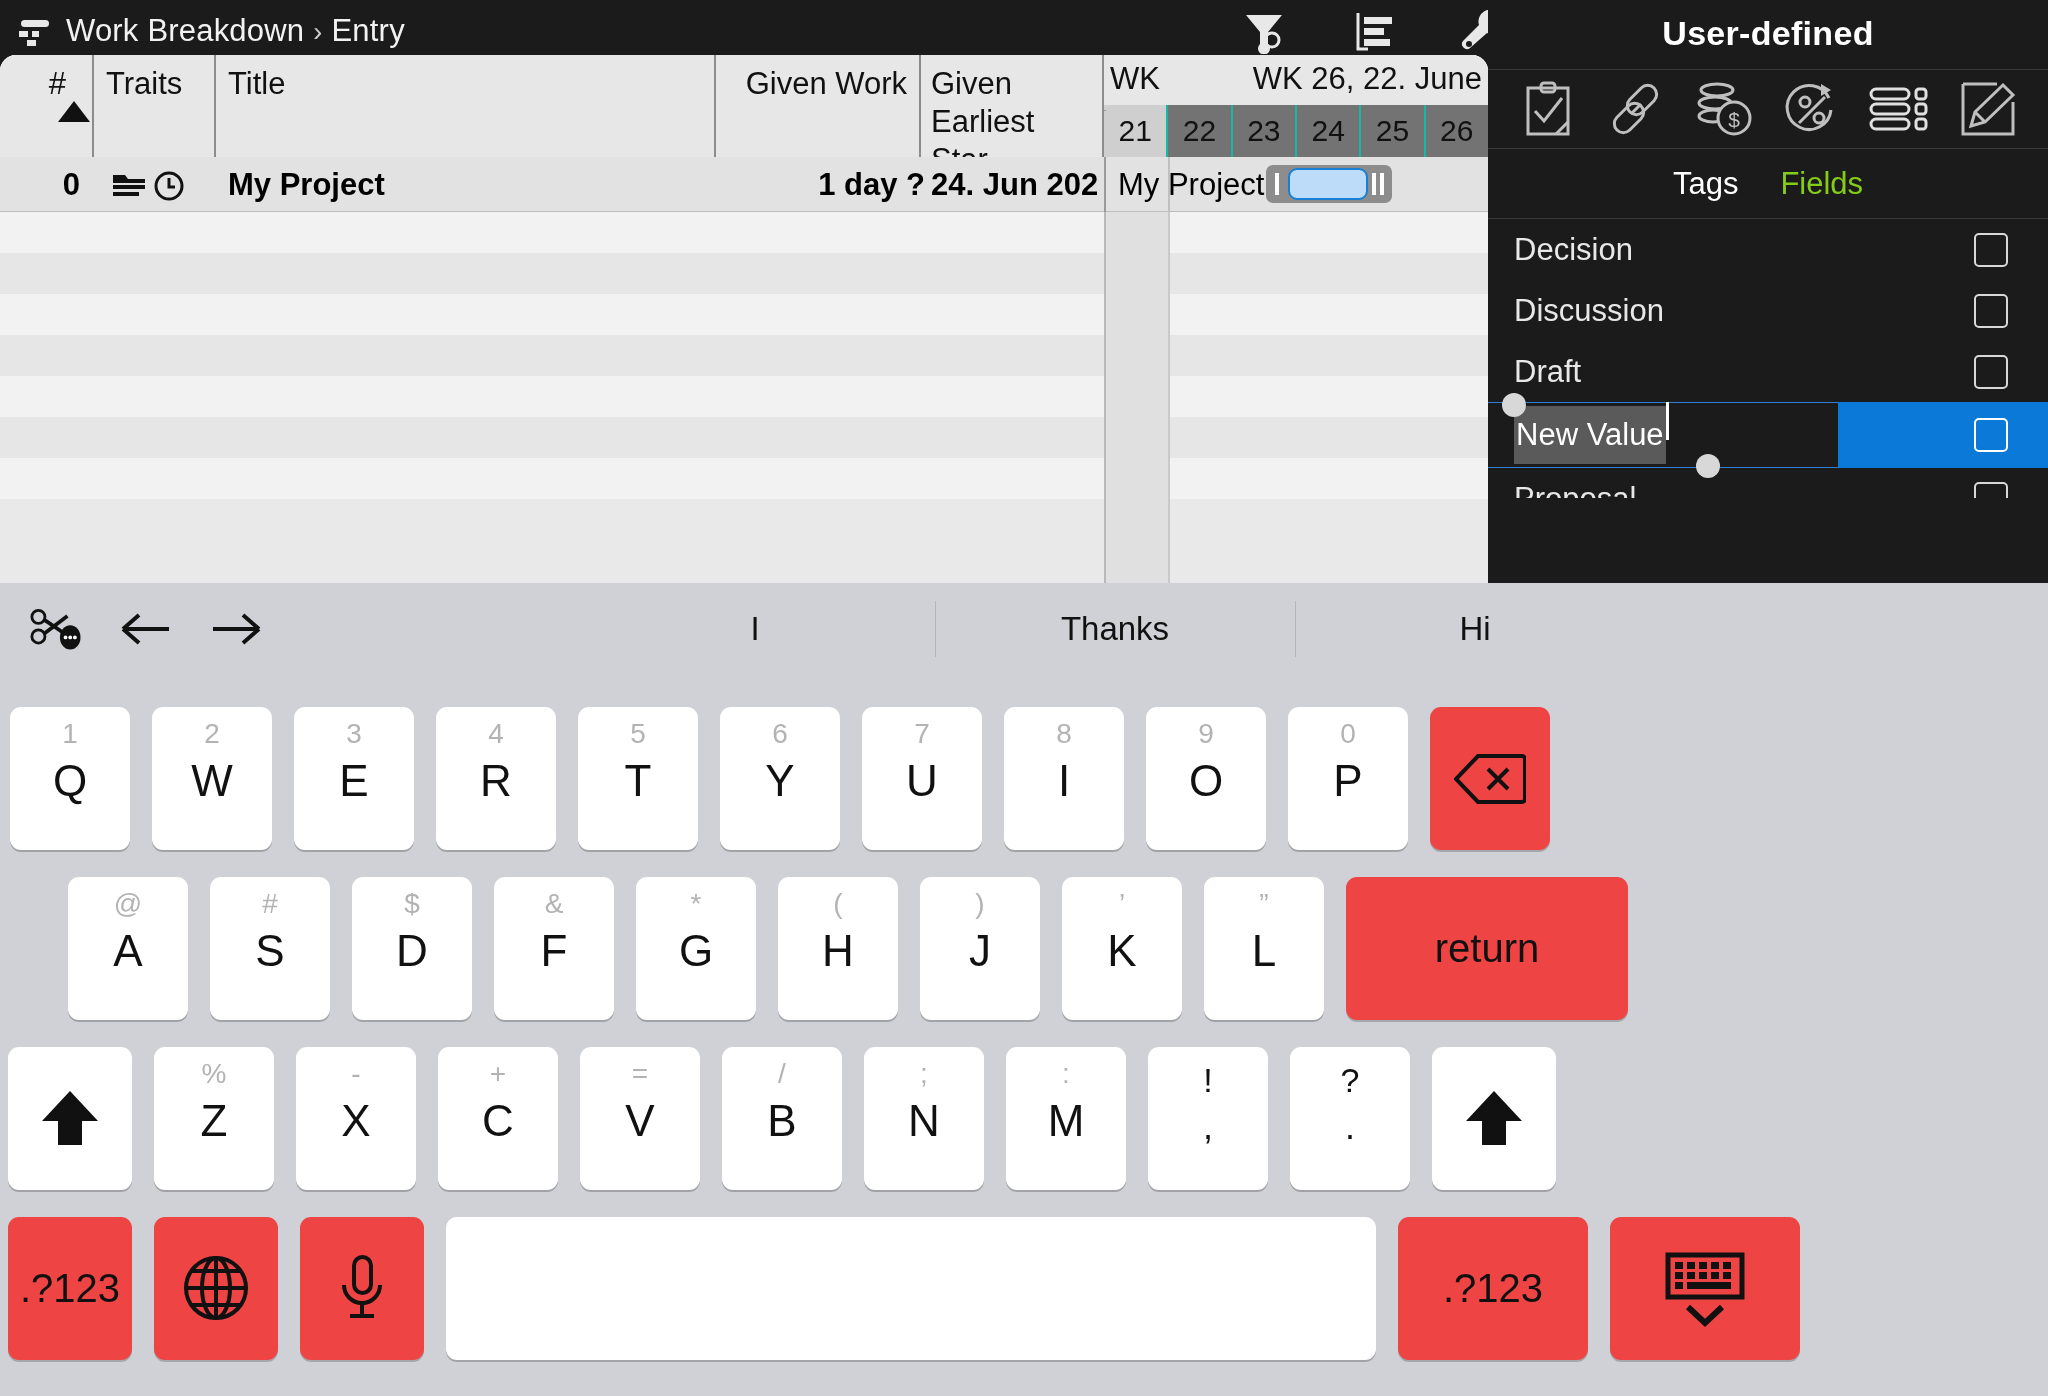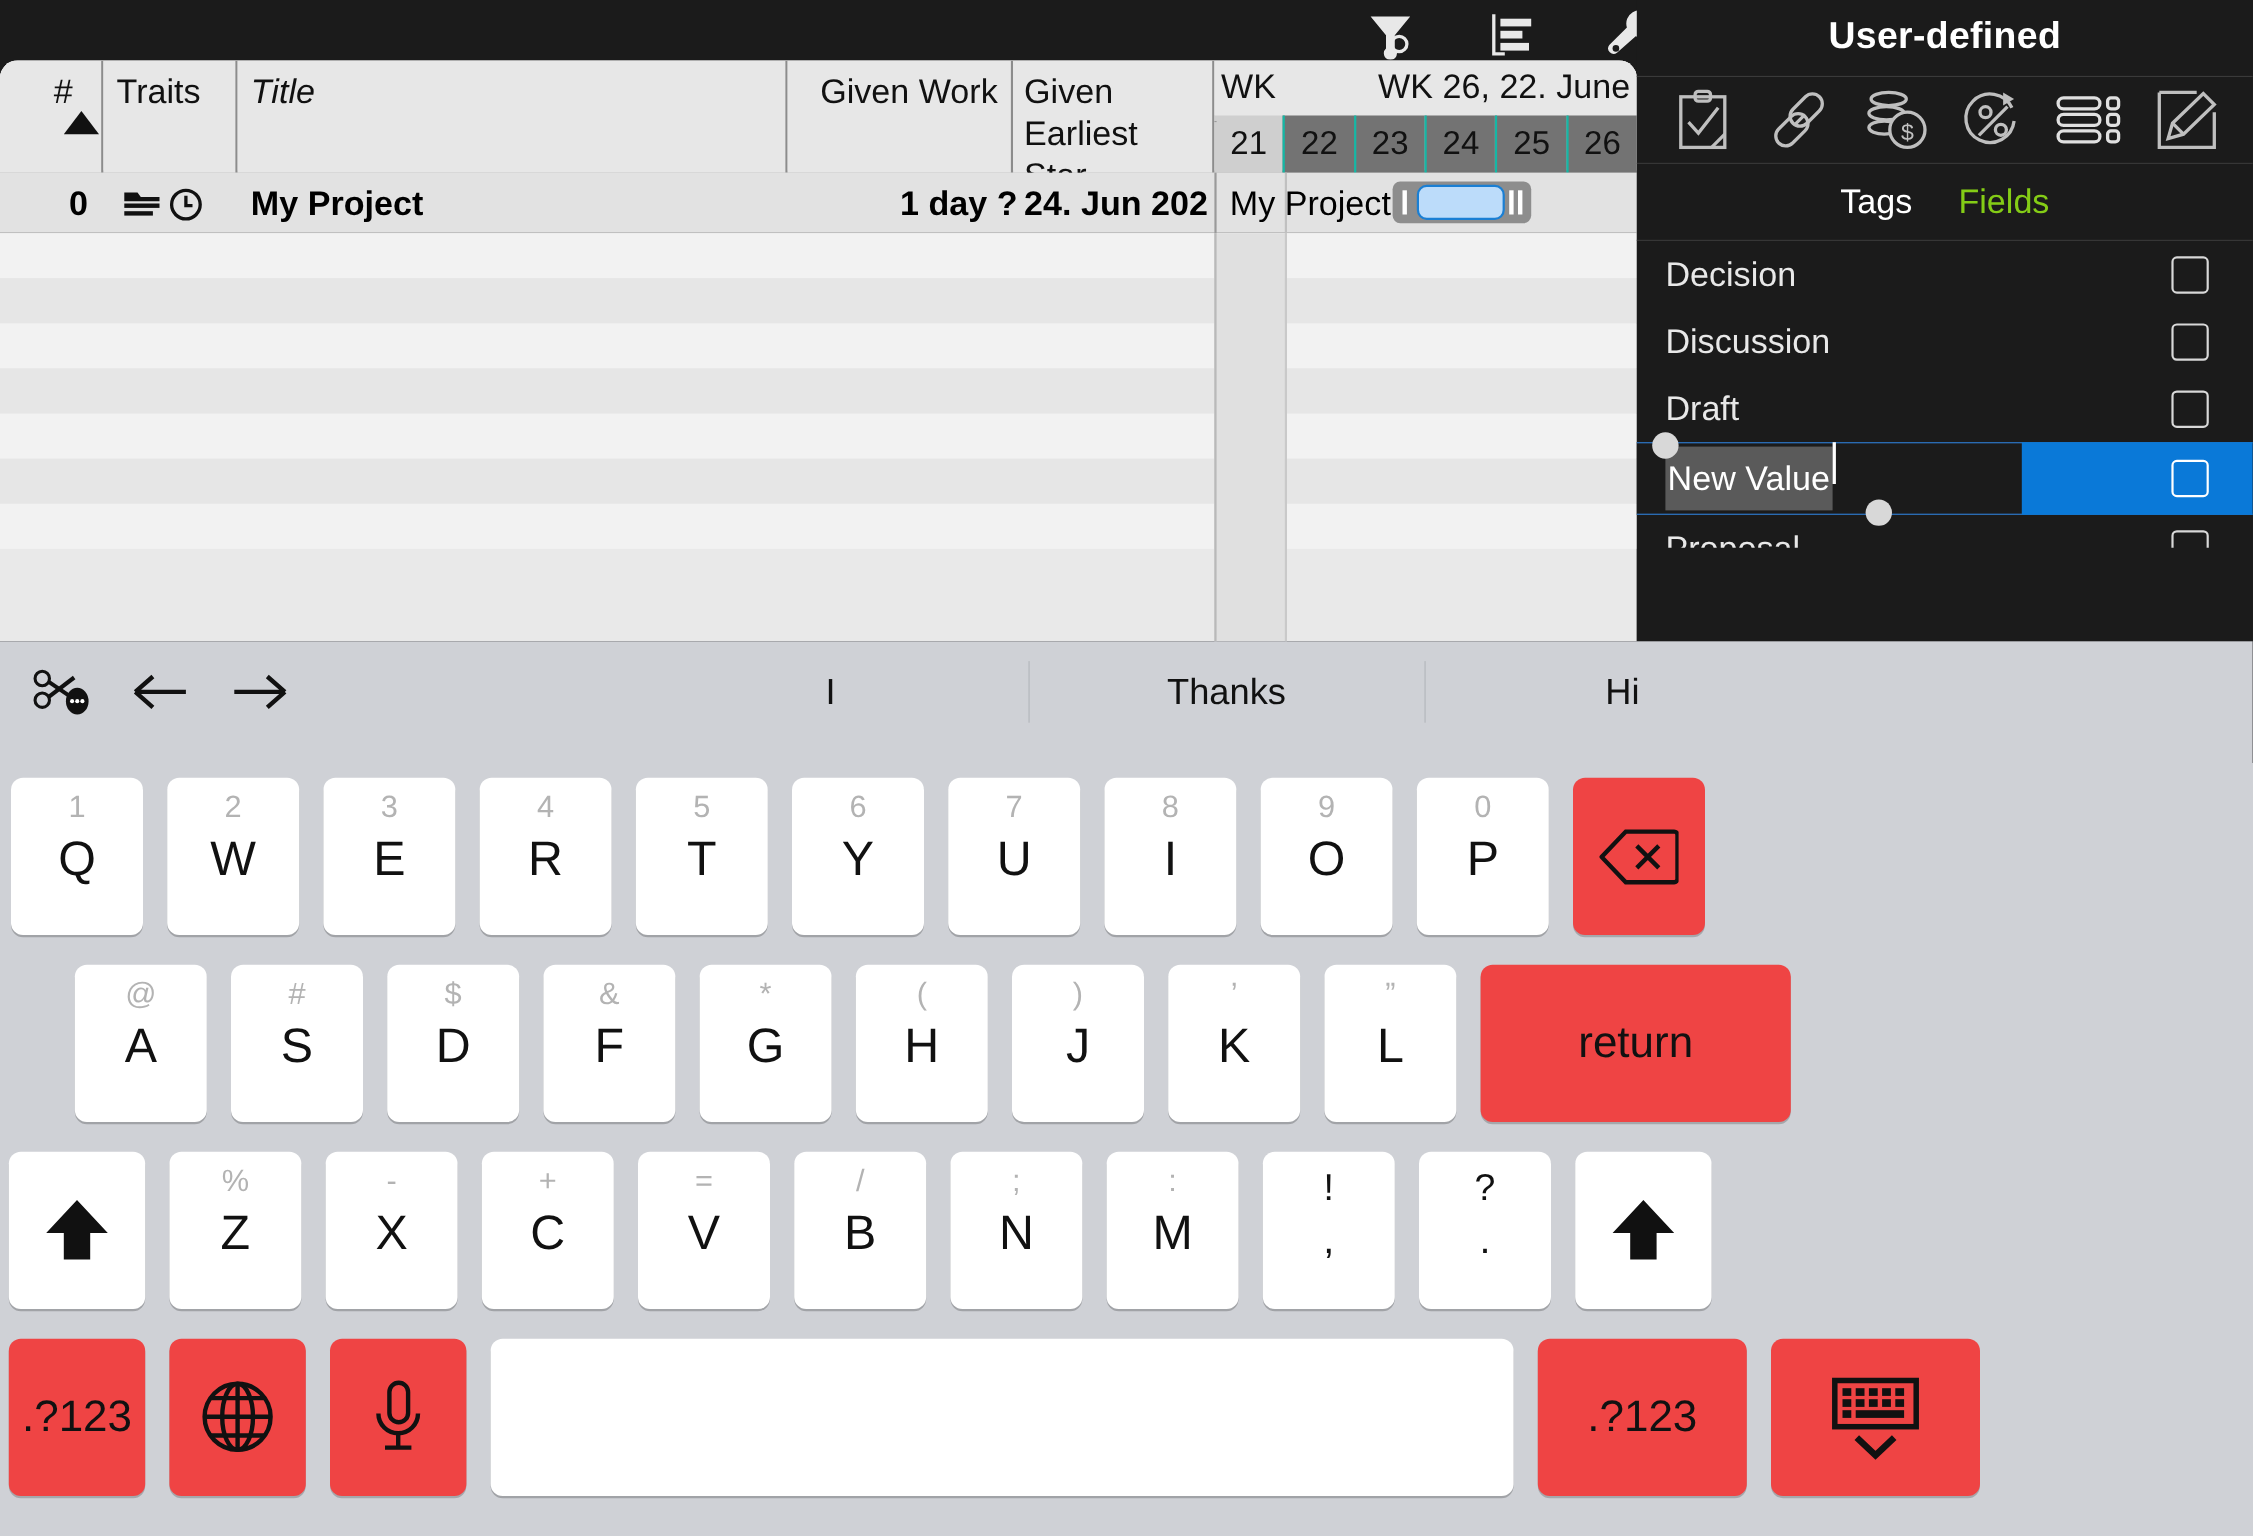--- a/index.html
+++ b/index.html
@@ -142,20 +142,29 @@
   .key .lbl { font-size: 38px; color: #111; }
 
   svg { display: block; }
 </style>
 </head>
 <body>
 
 <div id="app">
 
   <div class="topbar">
+    <div class="topbar-left">
+      <span class="app-glyph">
+        <i class="b1"></i>
+          <i class="b2"></i>
+          <i class="b3"></i>
+          <i class="b4"></i>
+      </span>
+      <span class="breadcrumb"><span>Work Breakdown</span><span class="sep">›</span><span>Entry</span></span>
+    </div>
 
     <div class="topbar-icons">
       <span class="tb-ico">
         <svg width="44" height="46" viewBox="0 0 44 46">
           <path d="M4 7 h36 l-14 17 v12 a6 6 0 1 1 -8 0 v-12 z" fill="#e8e8e8"></path>
           <circle cx="30" cy="32" r="7" fill="none" stroke="#e8e8e8" stroke-width="3"></circle>
         </svg>
       </span>
       <span class="tb-ico">
         <svg width="44" height="44" viewBox="0 0 44 44">
@@ -177,21 +186,21 @@
   <div class="sheet">
 
     <div class="hdrow">
       <div class="hcell numcol" style="left:0; width:94px;">
         <span>#</span>
         <span class="sort-tri"></span>
       </div>
       <div class="hcell" style="left:94px; width:122px;">
         <span>Traits</span>
       </div>
-      <div class="hcell" style="left:216px; width:500px;font-style:italic;">
+      <div class="hcell" style="left:216px; width:500px;">
         <span>Title</span>
       </div>
       <div class="hcell right" style="left:716px; width:205px;">
         <span>Given Work</span>
       </div>
       <div class="hcell" style="left:921px; width:183px; padding-left:10px;">
         <span>Given Earliest Star</span>
       </div>
 
       <div class="gantt-hdr">

